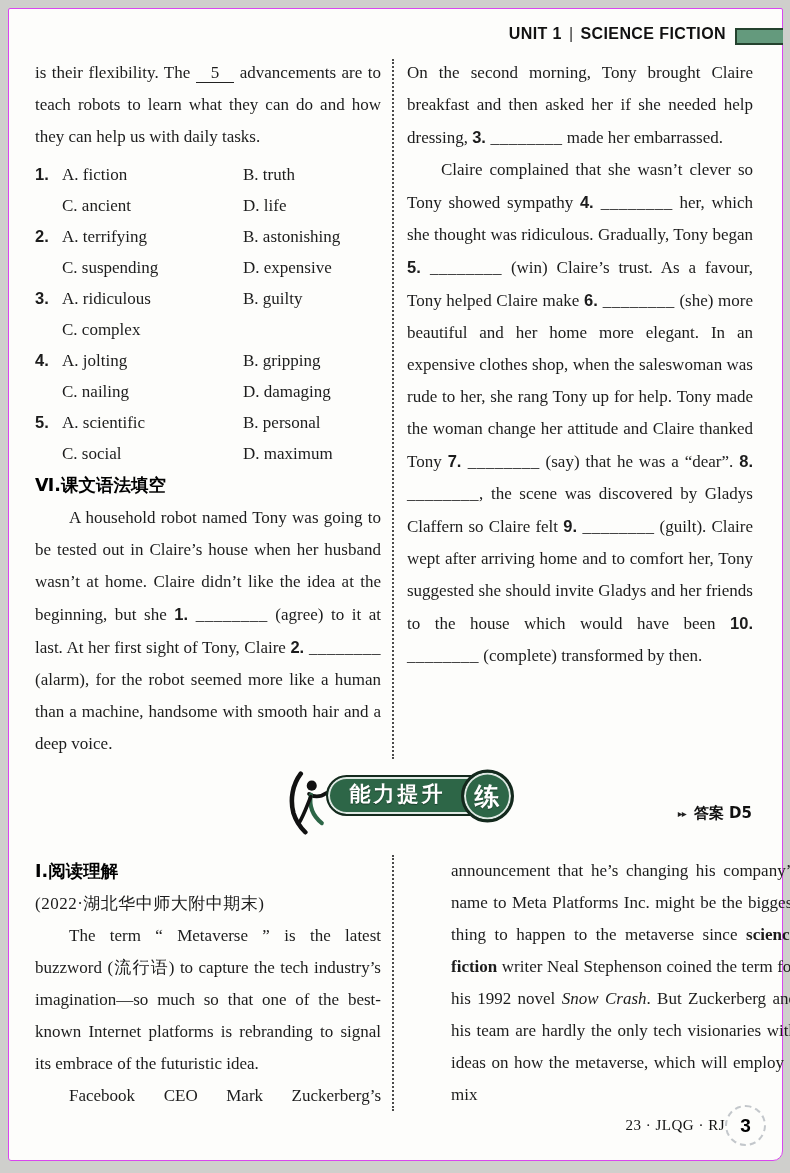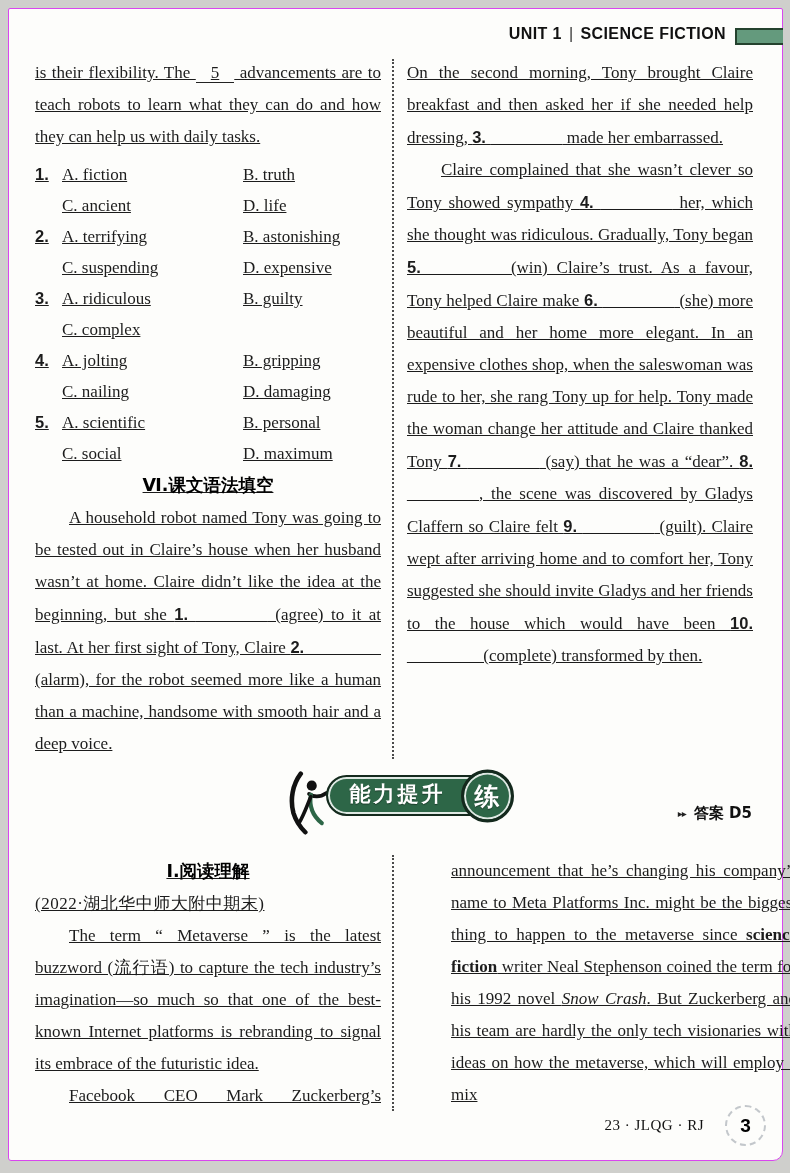--- a/index.html
+++ b/index.html
@@ -27,36 +27,36 @@
   .header-title .sep{font-weight:400;padding:0 7px;color:#333;}
   .header-bar{
     position:absolute;top:19px;right:-1px;width:46px;height:13px;
     background:#649a7d;border:2px solid #24422e;border-right:none;
   }
   
   .divider{position:absolute;width:0;border-left:2px dotted #4a4a4a;}
   .divider.top{left:383px;top:50px;height:700px;}
   .divider.bottom{left:383px;top:846px;height:256px;}
   
-  .col{position:absolute;width:346px;font-size:17px;line-height:32px;text-align:justify;text-decoration:underline;}
+  .col{position:absolute;width:346px;font-size:17px;line-height:32px;text-align:justify;}
   .col-left-top{left:26px;top:48px;}
   .col-right-top{left:398px;top:48px;}
   .col-left-bottom{left:26px;top:846px;}
   .col-right-bottom{left:398px;top:846px;margin-left:44px;}
   p{margin:0;}
   .indent{text-indent:2em;}
   
   .options{margin-top:6px;line-height:31px;}
   .opt-row{display:grid;grid-template-columns:27px 181px auto;}
   .opt-num{font-family:"Liberation Sans",sans-serif;font-weight:700;font-size:16.5px;}
   
   .cn-heading{
     font-family:"DejaVu Sans","Liberation Sans",sans-serif;
     font-weight:700;font-size:17.5px;line-height:33px;color:#000;
-    text-align:center;
+    text-align:left;
   }
   .source-line{line-height:32px;text-align:left;letter-spacing:.5px;}
   
   .seg-num{font-family:"Liberation Sans",sans-serif;font-weight:700;font-size:16.5px;}
   .seg-blank{letter-spacing:.5px;}
   .seg-gapnum{border-bottom:1.5px solid #222;padding:0 15px;}
   .seg-bold{font-weight:700;}
   .seg-italic{font-style:italic;}
   .spread-last{text-align-last:justify;}
   
@@ -87,21 +87,21 @@
   .answer-ref{
     position:absolute;top:795px;right:30px;
     font-family:"DejaVu Sans","Liberation Sans",sans-serif;
     font-size:15px;font-weight:600;color:#111;
     display:flex;align-items:center;gap:8px;
   }
   .answer-ref .arrows{font-size:10px;letter-spacing:-1px;color:#222;}
   
   .footer{
     position:absolute;bottom:14px;right:16px;
-    display:flex;align-items:center;gap:21px;
+    display:flex;align-items:center;gap:0;
   }
   .footer-code{font-size:15px;letter-spacing:.5px;color:#111;}
   .page-circle{
     width:37px;height:37px;border:2px dashed #c3c7cb;border-radius:50%;
     display:flex;align-items:center;justify-content:center;
     font-family:"Liberation Sans",sans-serif;font-weight:700;font-size:19px;color:#000;
   }
 </style>
 </head>
 <body>

